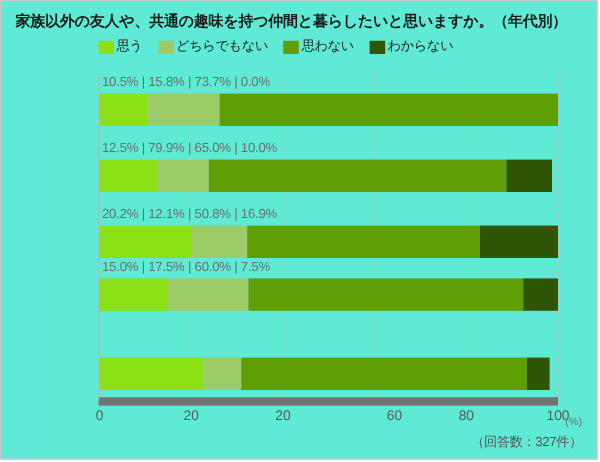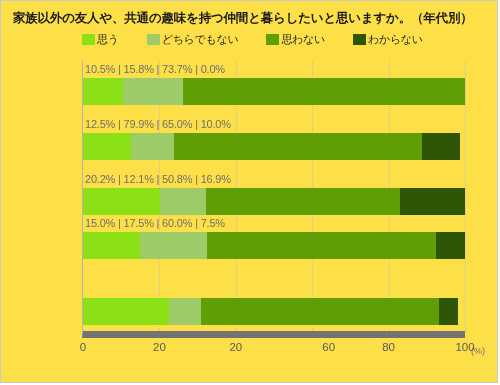--- a/index.html
+++ b/index.html
@@ -12,39 +12,39 @@
     background: #ffffff;
     font-family: "Liberation Sans", "DejaVu Sans", sans-serif;
     overflow: hidden;
   }
   #chart-frame {
     position: relative;
     width: 498px;
     height: 383px;
     border: 1px solid #c9c9c9;
     box-sizing: border-box;
-    background: #fde047;
+    background: #5eead4;
   }
   #chart-title {
     position: absolute;
     left: 12px;
     top: 9px;
     font-size: 12.5px;
     font-weight: bold;
     color: #1a1a1a;
     letter-spacing: -0.2px;
     white-space: nowrap;
   }
   #legend {
     position: absolute;
     left: 81px;
     top: 33px;
     display: flex;
     align-items: center;
-    gap: 28px;
+    gap: 13px;
     font-size: 11px;
     color: #222222;
     justify-content: center;
   }
   .legend-item {
     display: flex;
     align-items: center;
     gap: 2px;
     white-space: nowrap;
   }
@@ -204,14 +204,15 @@
       </div>
       <div class="x-tick" style="left: 0px;">0</div>
       <div class="x-tick" style="left: 76.4px;">20</div>
       <div class="x-tick" style="left: 152.8px;">20</div>
       <div class="x-tick" style="left: 229.2px; padding-left: 33px;">60</div>
       <div class="x-tick" style="left: 305.6px;">80</div>
       <div class="x-tick" style="left: 382px;">100</div>
     </div>
 
   <div id="x-unit">(%)</div>
+  <div id="footer-note">（回答数：327件）</div>
 
 </div>
 
 </body></html>

